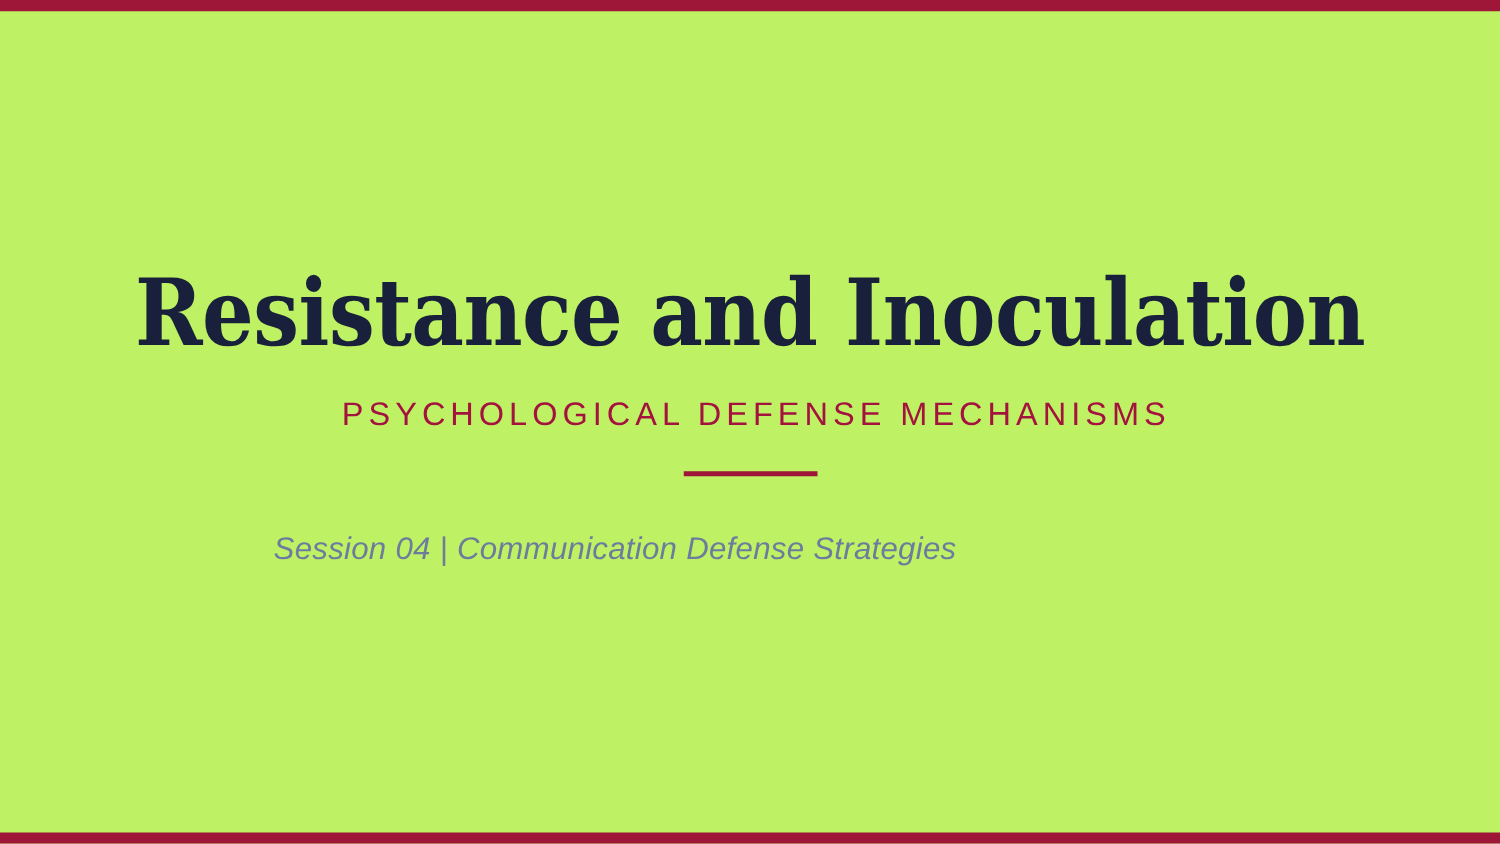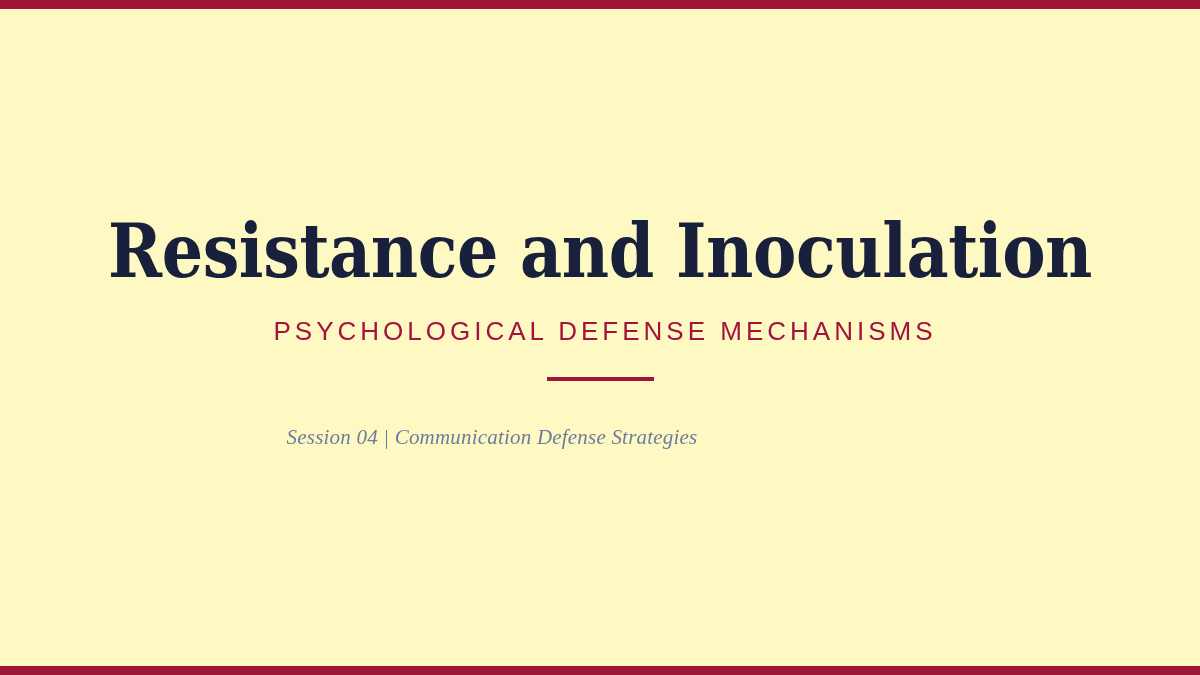--- a/index.html
+++ b/index.html
@@ -12,21 +12,21 @@
     height: 675px;
     overflow: hidden;
     background: #ffffff;
     font-family: "Liberation Sans", sans-serif;
   }
 
   .slide {
     position: relative;
     width: 1200px;
     height: 675px;
-    background: #fef9c3;
+    background: #bef264;
     box-sizing: border-box;
     display: flex;
     flex-direction: column;
     align-items: center;
     justify-content: flex-start;
   }
 
   .edge-bar {
     position: absolute;
     left: 0;
@@ -96,24 +96,24 @@
   }
 
   .session {
     margin: 0;
     padding: 0;
     position: absolute;
     top: 424px;
     left: 0;
     width: 984px;
     text-align: center;
-    font-family: Liberation Serif, serif;
+    font-family: Liberation Sans, sans-serif;
     font-style: italic;
     font-weight: 400;
-    font-size: 21px;
+    font-size: 25px;
     line-height: 1.25;
     letter-spacing: 0.2px;
     color: #6d7c9c;
     white-space: nowrap;
   }
 </style>
 </head>
 <body>
 
 <div class="slide">

